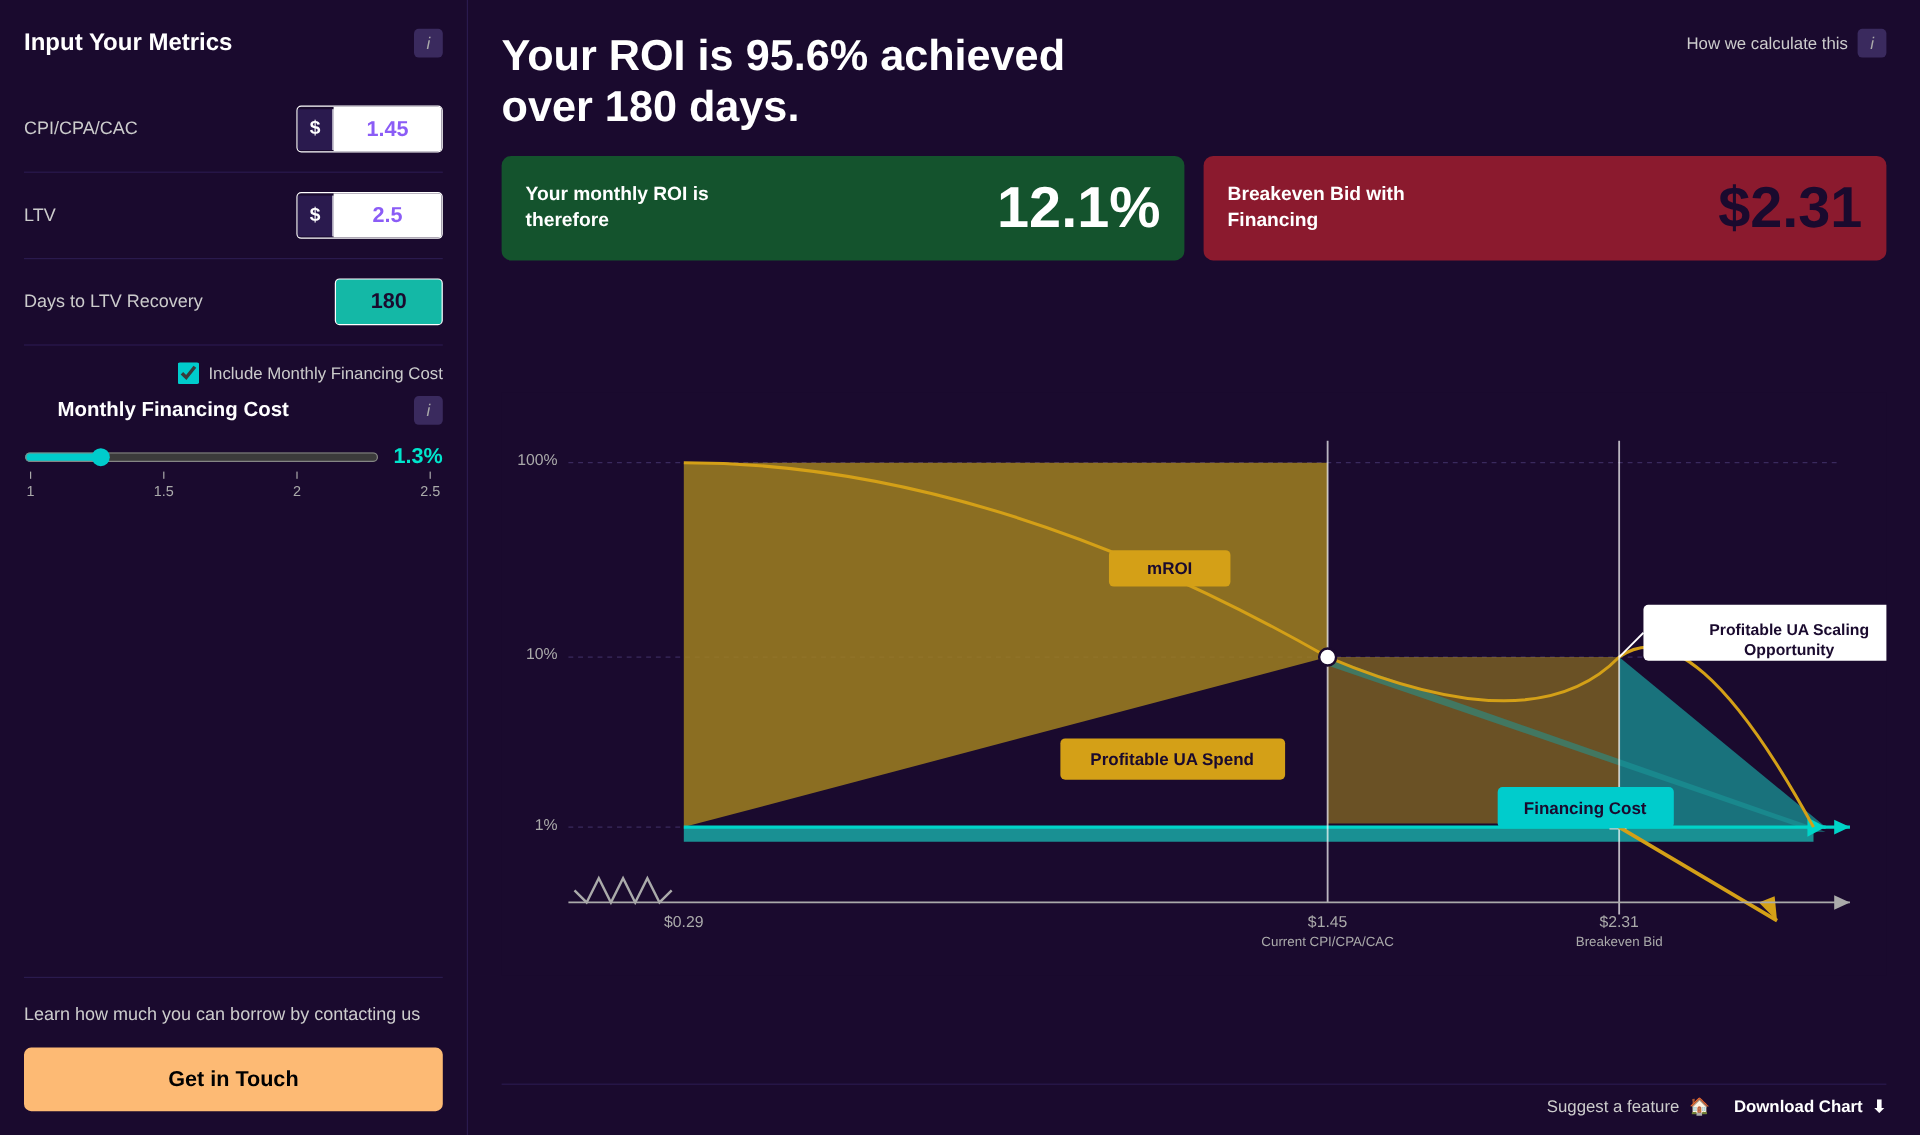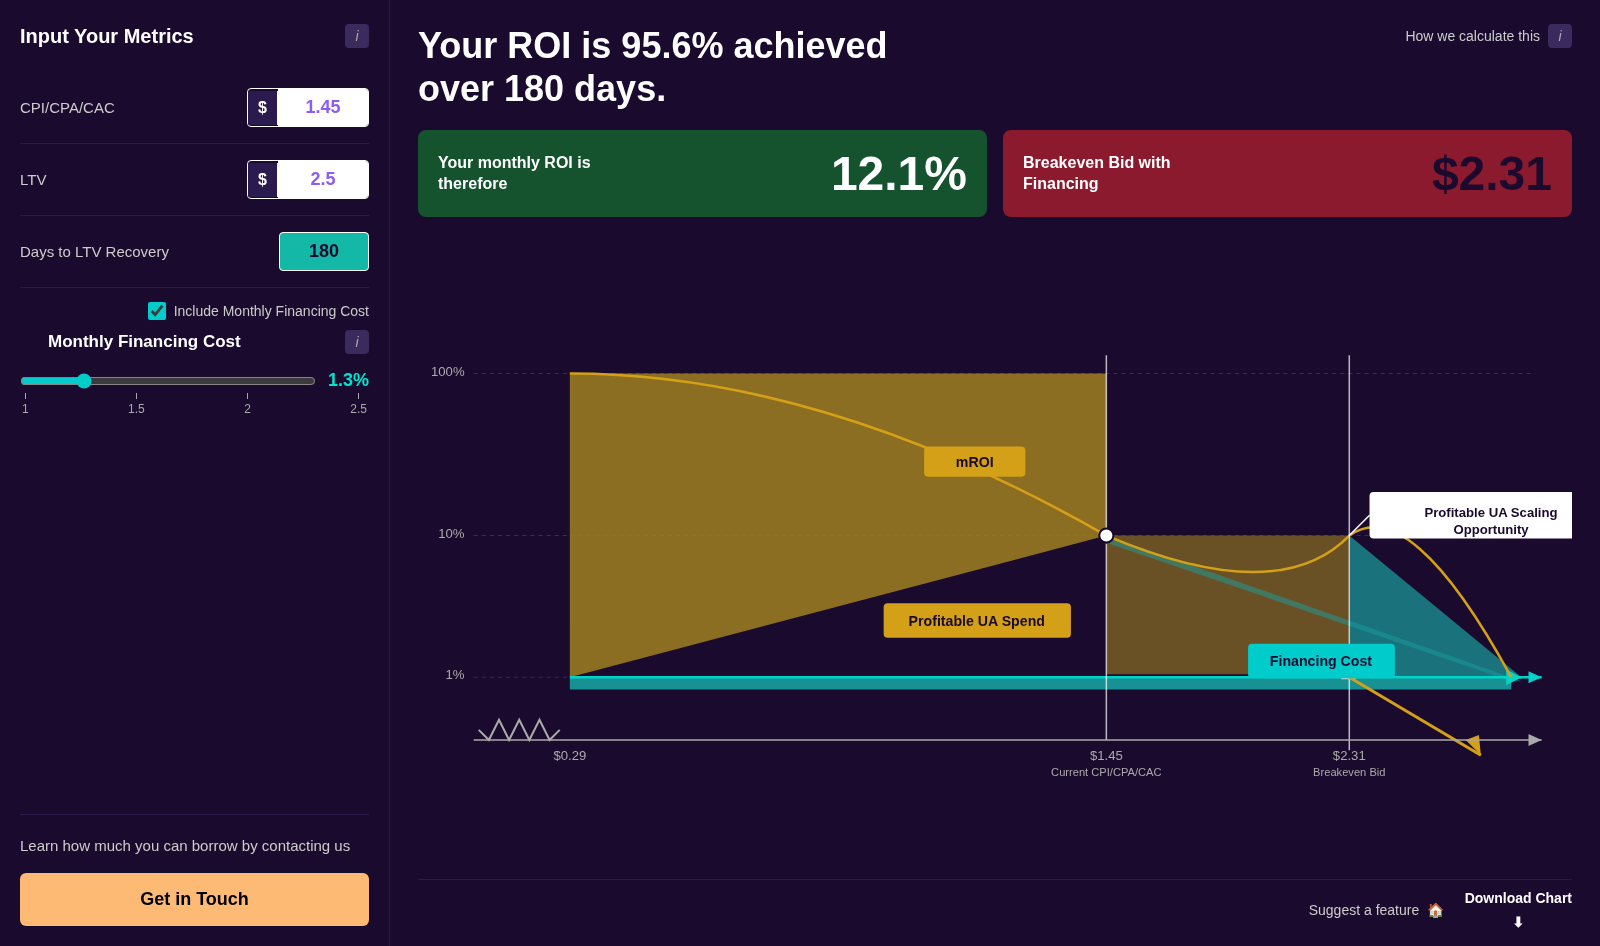--- a/index.html
+++ b/index.html
@@ -313,21 +313,20 @@
     }
 
     .download-chart {
       display: flex;
       align-items: center;
       gap: 8px;
       font-size: 14px;
       font-weight: 700;
       color: #fff;
       cursor: pointer;
-      flex-direction: column;
     }
   </style>
 </head>
 <body>
 
 <div class="left-panel">
   <div class="panel-header">
     <span class="panel-title">Input Your Metrics</span>
     <button class="info-btn">i</button>
   </div>

